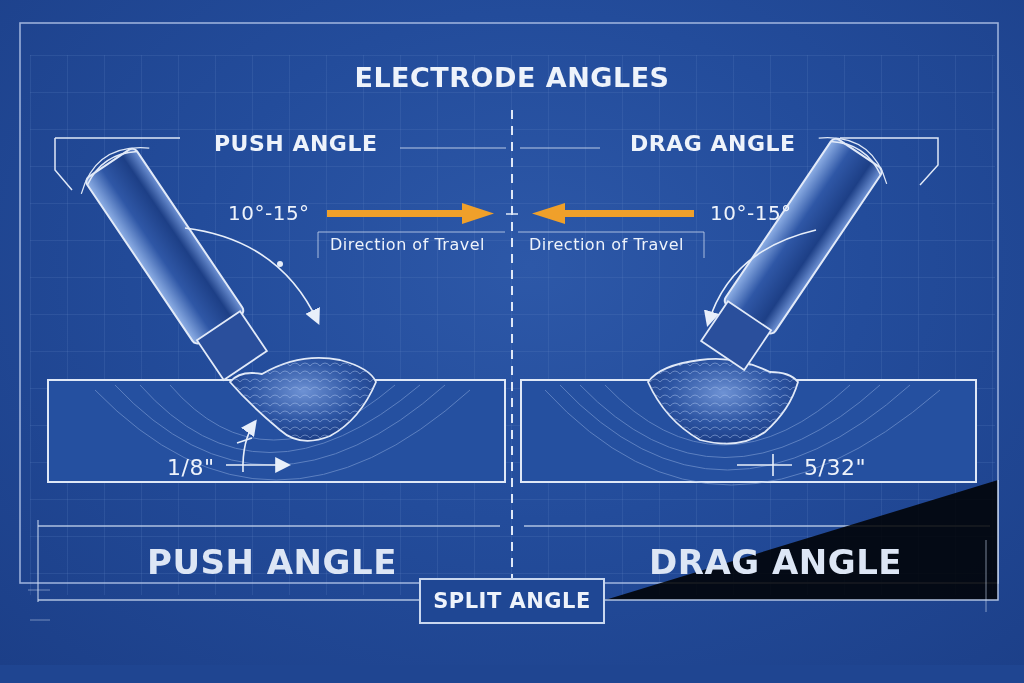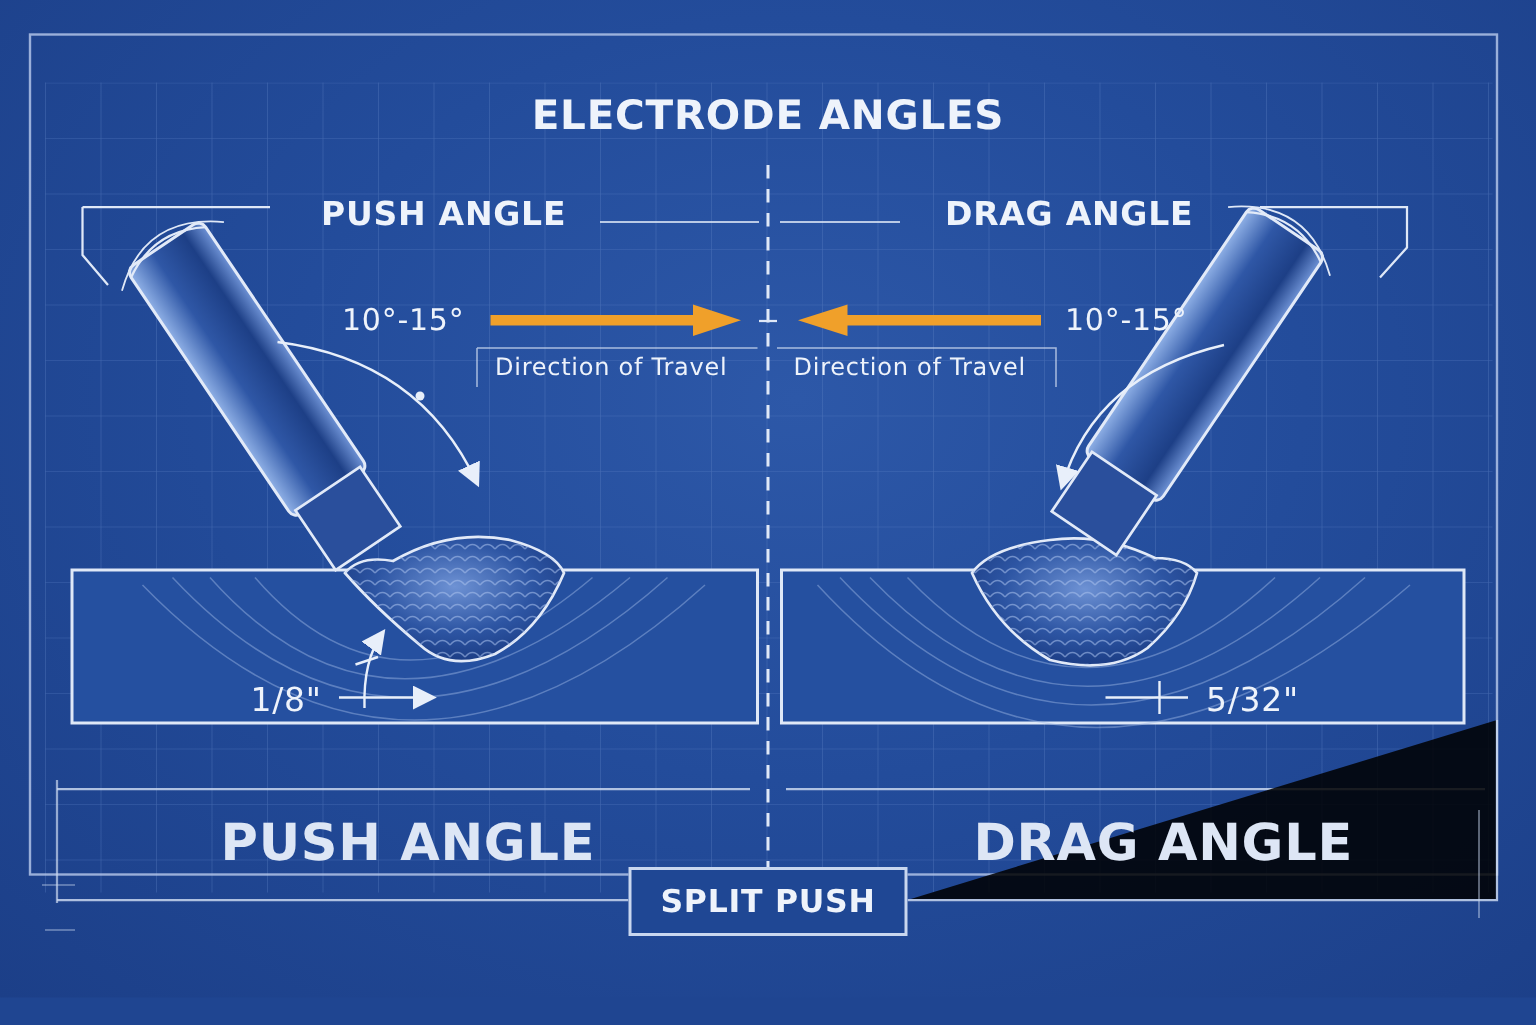--- a/index.html
+++ b/index.html
@@ -161,15 +161,15 @@
   <div class="lbl sub-drag">DRAG ANGLE</div>
   <div class="lbl ang-left">10°-15°</div>
   <div class="lbl ang-right">10°-15°</div>
   <div class="lbl dir-left">Direction of Travel</div>
   <div class="lbl dir-right">Direction of Travel</div>
   <div class="lbl meas-left">1/8"</div>
   <div class="lbl meas-right">5/32"</div>
   <div class="lbl bottom-push">PUSH ANGLE</div>
   <div class="lbl bottom-drag">DRAG ANGLE</div>
   <div class="split-btn">
-    <span>SPLIT PUSH</span>
+    <span>SPLIT ANGLE</span>
   </div>
 </div>
 
 </body></html>

